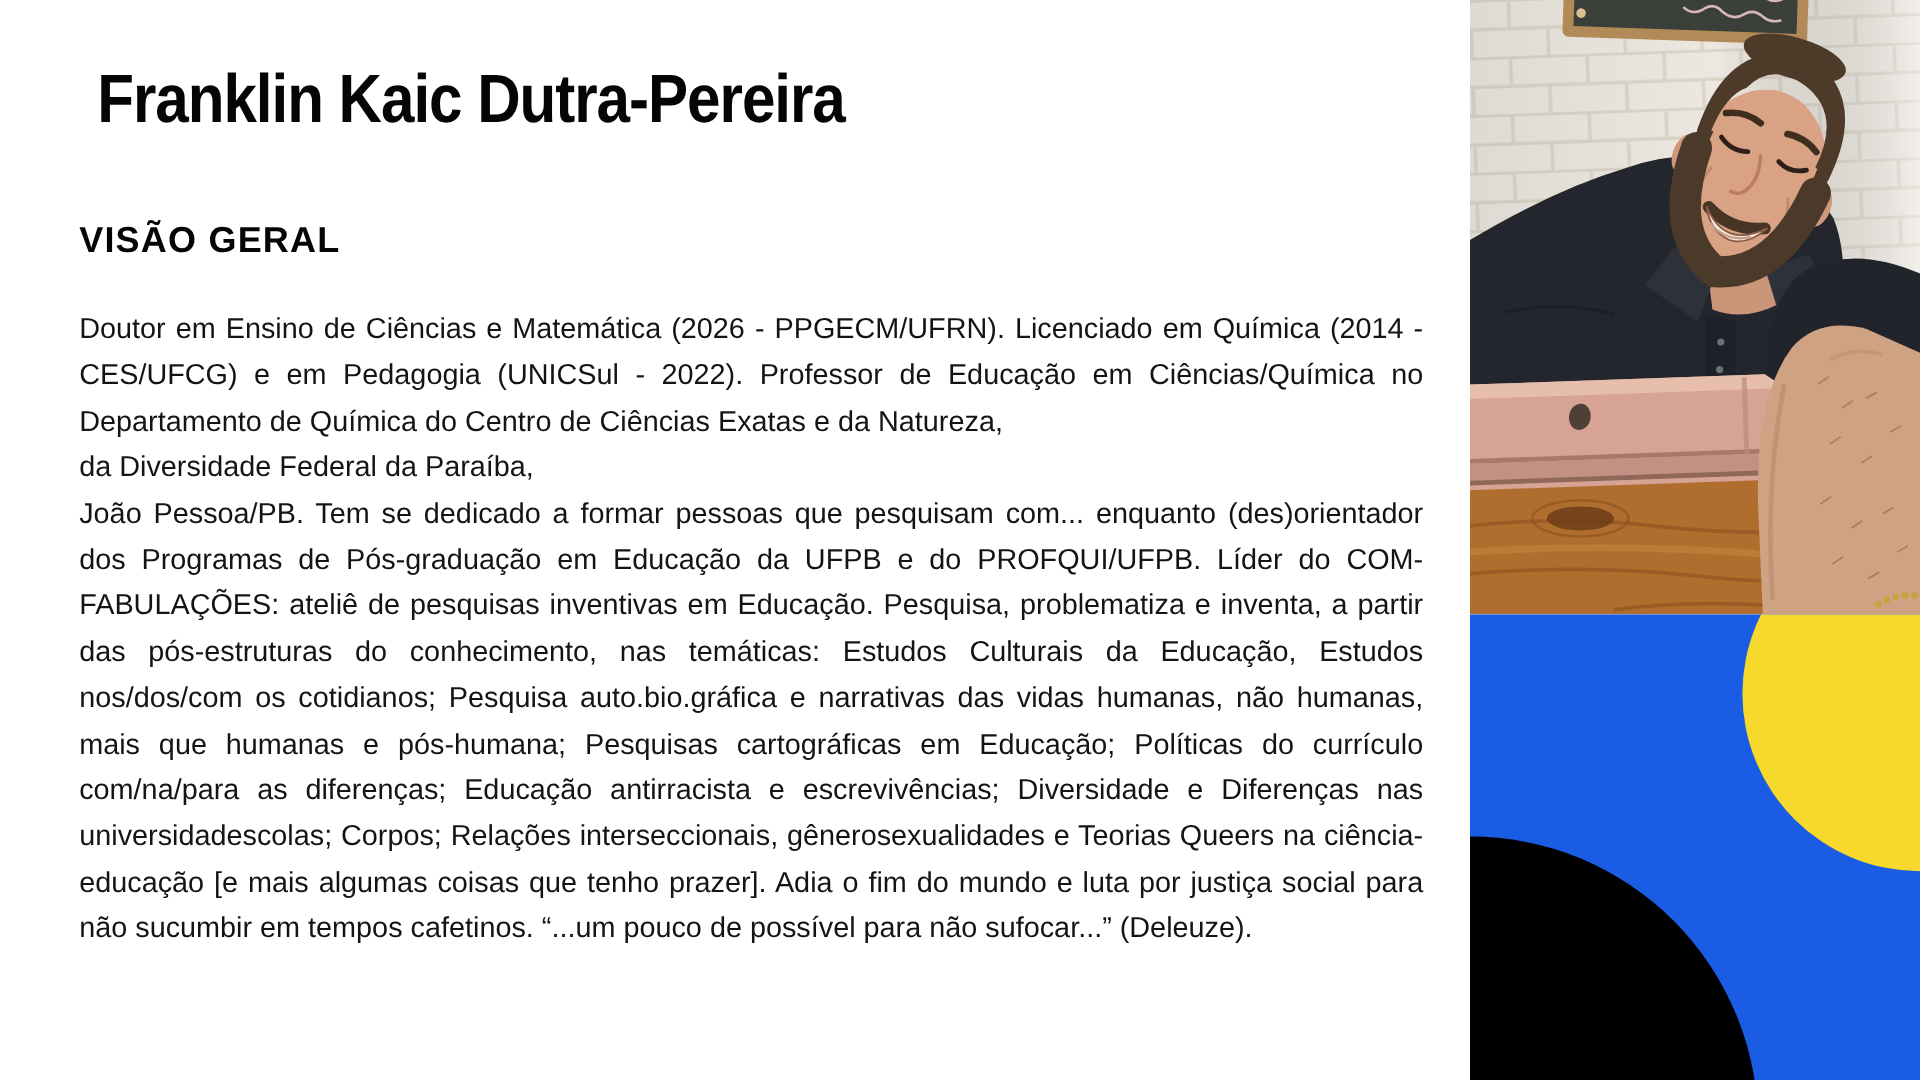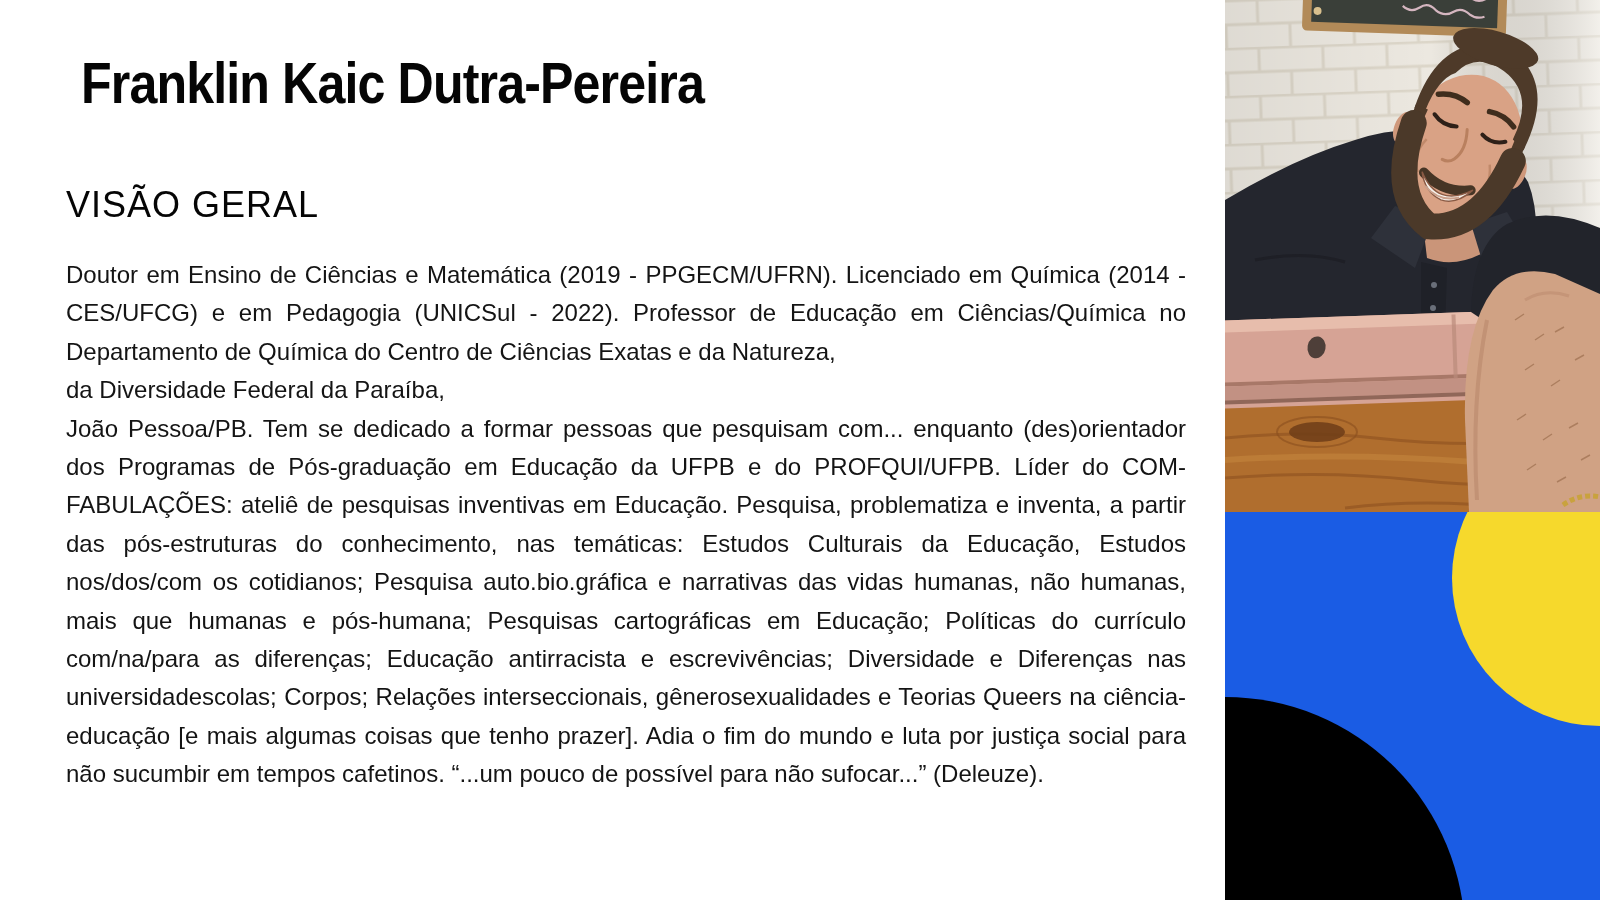--- a/index.html
+++ b/index.html
@@ -16,21 +16,21 @@
 
   .content{position:absolute;left:0;top:0;width:1225px;height:900px;background:var(--background);margin-left:26px;}
 
   .page-title{
     position:absolute;left:55px;top:50px;
     font-size:57px;font-weight:700;letter-spacing:-1px;color:var(--title);
     white-space:nowrap;transform:scaleX(.88);transform-origin:left top;
   }
   .section-heading{
     position:absolute;left:40px;top:184px;
-    font-size:36px;font-weight:400;letter-spacing:1px;color:var(--title);
+    font-size:30px;font-weight:700;letter-spacing:1px;color:var(--title);
   }
   .bio{
     position:absolute;left:40px;top:256px;width:1120px;
     font-size:24px;line-height:38.4px;color:var(--text);
     text-align:justify;
   }
   .bio p{margin:0;}
 
   .media-photo{position:absolute;left:1225px;top:0;width:375px;height:512px;overflow:hidden;}
   .media-photo svg{display:block;}
@@ -43,21 +43,21 @@
   .circle-yellow{width:296px;height:296px;left:227px;top:-82px;background:var(--circle-yellow);}
   .circle-black{width:480px;height:480px;left:-240px;top:185px;background:var(--circle-black);}
 </style>
 </head>
 <body>
 
 <main class="content">
   <h1 class="page-title">Franklin Kaic Dutra-Pereira</h1>
   <h2 class="section-heading">VISÃO GERAL</h2>
   <div class="bio">
-    <p>Doutor em Ensino de Ciências e Matemática (2019 - PPGECM/UFRN). Licenciado em Química (2014 - CES/UFCG) e em Pedagogia (UNICSul - 2022). Professor de Educação em Ciências/Química no Departamento de Química do Centro de Ciências Exatas e da Natureza,</p>
+    <p>Doutor em Ensino de Ciências e Matemática (2026 - PPGECM/UFRN). Licenciado em Química (2014 - CES/UFCG) e em Pedagogia (UNICSul - 2022). Professor de Educação em Ciências/Química no Departamento de Química do Centro de Ciências Exatas e da Natureza,</p>
     <p>da Diversidade Federal da Paraíba,</p>
     <p>João Pessoa/PB. Tem se dedicado a formar pessoas que pesquisam com... enquanto (des)orientador dos Programas de Pós-graduação em Educação da UFPB e do PROFQUI/UFPB. Líder do COM-FABULAÇÕES: ateliê de pesquisas inventivas em Educação. Pesquisa, problematiza e inventa, a partir das pós-estruturas do conhecimento, nas temáticas: Estudos Culturais da Educação, Estudos nos/dos/com os cotidianos; Pesquisa auto.bio.gráfica e narrativas das vidas humanas, não humanas, mais que humanas e pós-humana; Pesquisas cartográficas em Educação; Políticas do currículo com/na/para as diferenças; Educação antirracista e escrevivências; Diversidade e Diferenças nas universidadescolas; Corpos; Relações interseccionais, gênerosexualidades e Teorias Queers na ciência-educação [e mais algumas coisas que tenho prazer]. Adia o fim do mundo e luta por justiça social para não sucumbir em tempos cafetinos. “...um pouco de possível para não sufocar...” (Deleuze).</p>
   </div>
 </main>
 
 <aside class="media-photo" role="img" aria-label="Selfie de Franklin sorrindo, camisa polo escura, em mesa de madeira com notebook rosé, parede de tijolos brancos e quadro-negro ao fundo">
   <svg width="375" height="512" viewBox="0 0 375 512" xmlns="http://www.w3.org/2000/svg">
     <defs>
       <pattern id="bricks" width="64" height="48" patternUnits="userSpaceOnUse" patternTransform="rotate(-2)">
         <rect width="64" height="48" fill="#ece8e0"></rect>

